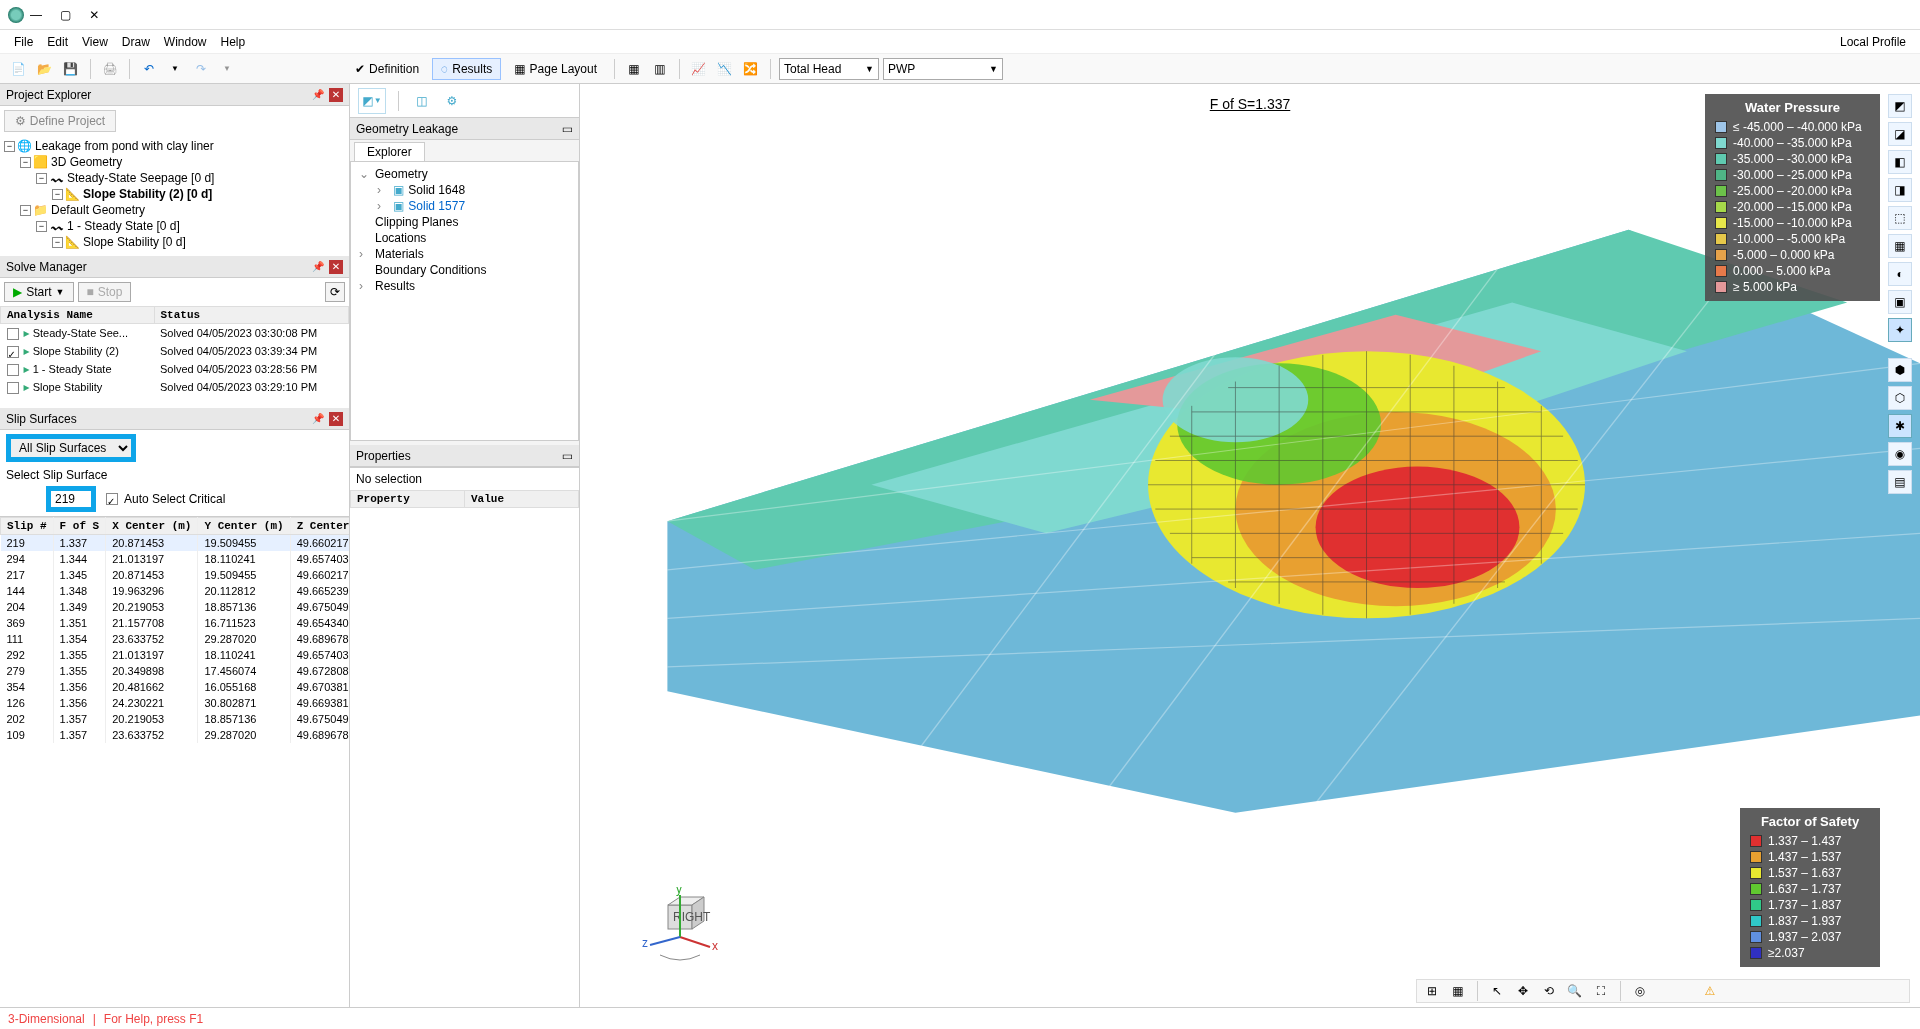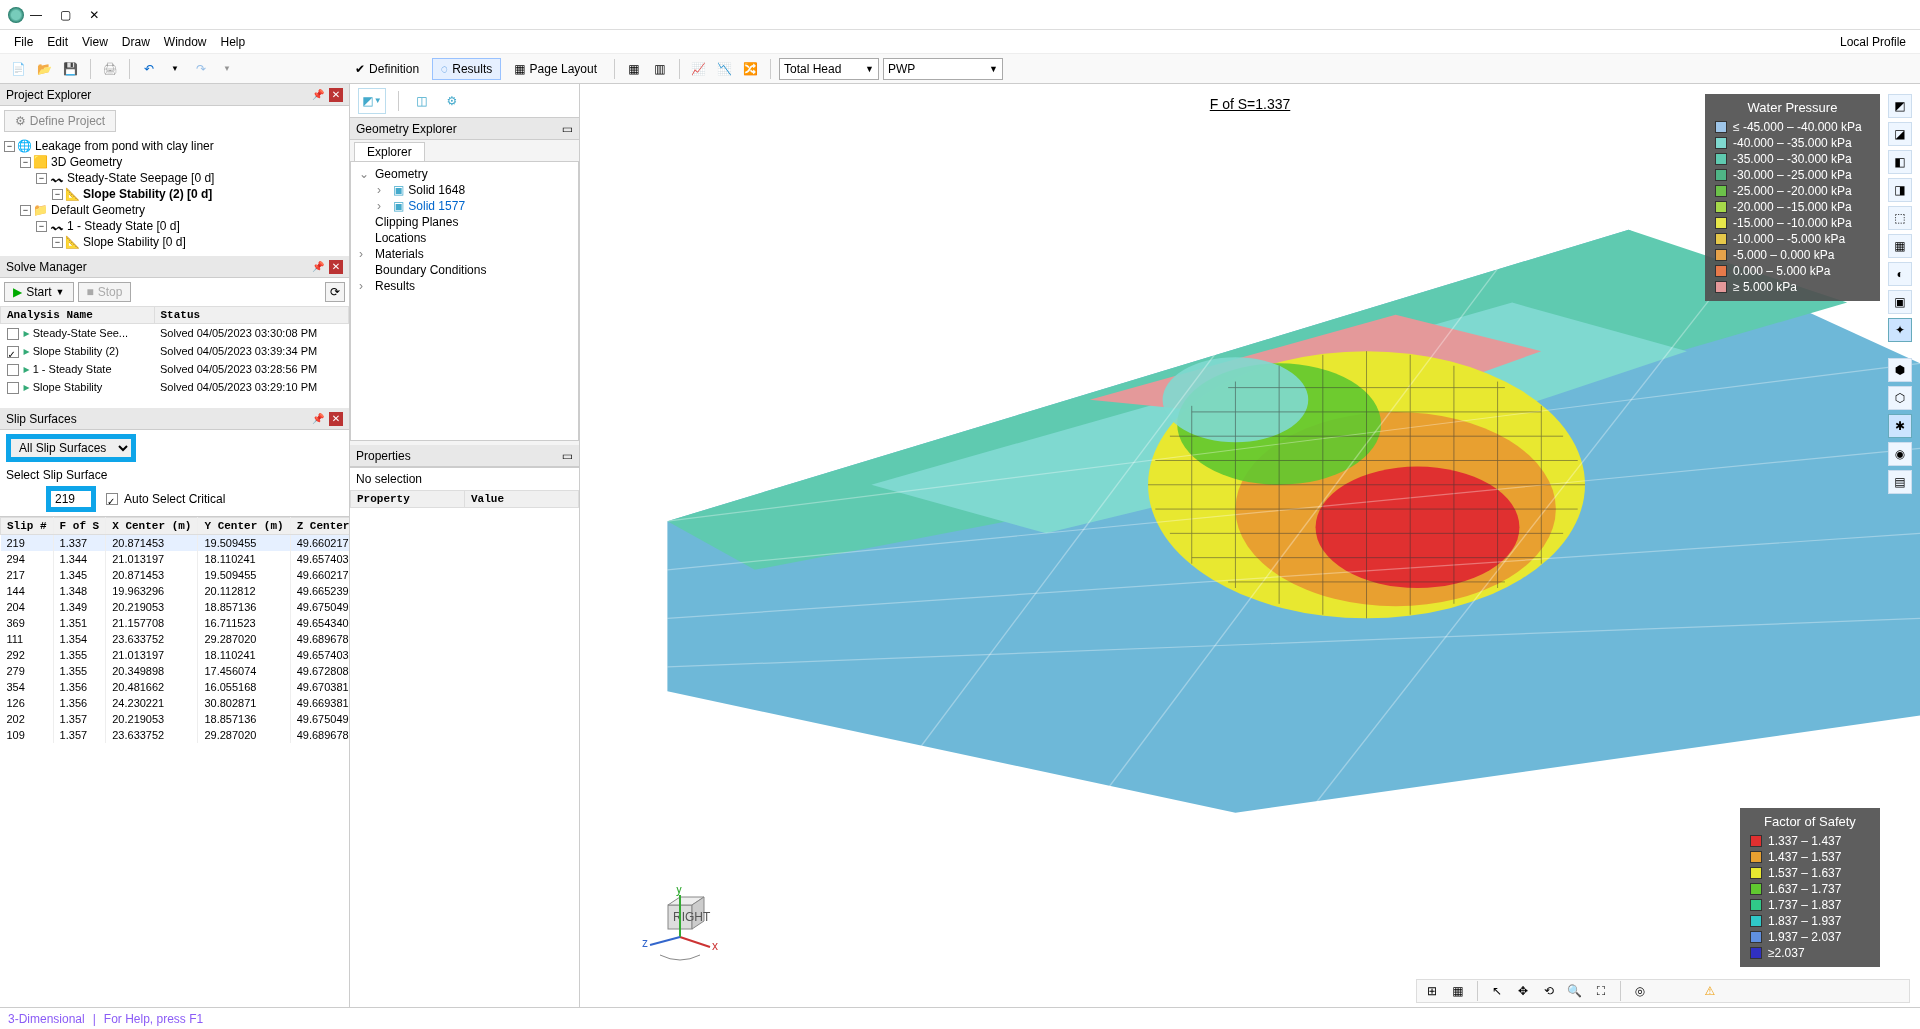--- a/index.html
+++ b/index.html
@@ -55,29 +55,29 @@
 .geom-row.sel { color: #06c; }
 .props-panel { flex: 1; display: flex; flex-direction: column; }
 .props-body { background: #fff; flex: 1; border-top: 1px solid #ccc; }
 .props-table th { width: 50%; }
 .view-col { flex: 1; position: relative; background: #fff; }
 .viewport { position: absolute; inset: 0; background: #fff; }
 .fos-label { position: absolute; top: 12px; left: 50%; transform: translateX(-50%); text-decoration: underline; font-size: 14px; }
 .legend { position: absolute; background: rgba(80,80,80,0.92); color: #fff; padding: 6px 10px; font-size: 12px; }
 .legend.wp { top: 10px; right: 40px; width: 175px; }
 .legend.fos { bottom: 40px; right: 40px; width: 140px; }
-.legend h4 { text-align: center; font-weight: normal; margin-bottom: 4px; font-size: 13px; }
+.legend h4 { text-align: center; font-weight: bold; margin-bottom: 4px; font-size: 13px; }
 .legend-row { display: flex; align-items: center; gap: 6px; padding: 1px 0; }
 .swatch { width: 12px; height: 12px; border: 1px solid #333; }
 .right-toolbar { position: absolute; top: 10px; right: 4px; width: 28px; display: flex; flex-direction: column; gap: 4px; }
 .rt-btn { width: 24px; height: 24px; border: 1px solid #cde; background: #eef6ff; display: flex; align-items: center; justify-content: center; font-size: 12px; }
 .rt-btn.active { background: #cce4ff; border-color: #6ab; }
 .bottom-toolbar { position: absolute; bottom: 4px; right: 10px; height: 24px; display: flex; align-items: center; gap: 4px; background: #f8f8f8; border: 1px solid #ddd; padding: 0 4px; }
 .axis-gizmo { position: absolute; bottom: 40px; left: 60px; width: 80px; height: 80px; }
-.statusbar { height: 22px; border-top: 1px solid #ccc; display: flex; align-items: center; padding: 0 8px; color: #8b5cf6; gap: 8px; }
+.statusbar { height: 22px; border-top: 1px solid #ccc; display: flex; align-items: center; padding: 0 8px; color: #ef4444; gap: 8px; }
 svg.terrain { position: absolute; top: 0; left: 0; width: 100%; height: 100%; }
 </style>
 </head>
 <body>
 
 <div class="titlebar">
   <div class="icon"></div>
   <div class="win-btns">
     <span>—</span>
     <span>▢</span>
@@ -384,21 +384,21 @@
 
   <div class="mid-col">
     <div class="mid-toolbar">
       <div class="tb-btn" style="color:#4ac;border:1px solid #bde;width:28px;height:26px">◩<span style="font-size:8px">▼</span></div>
       <div class="tb-sep"></div>
       <div class="tb-btn" style="color:#4ac">◫</div>
       <div class="tb-btn" style="color:#4ac">⚙</div>
     </div>
     <div class="geom-panel">
       <div class="panel-header">
-        <span>Geometry Explorer</span>
+        <span>Geometry Leakage</span>
           <span class="spacer"></span>
         <span>▭</span>
       </div>
       <div class="geom-tab">Explorer</div>
       <div class="geom-tree" id="geom-rows">
           <div class="geom-row" style="padding-left: 4px;">
             <span style="width:12px;color:#888">⌄</span>
             <span>Geometry</span>
           </div>
           <div class="geom-row" style="padding-left: 22px;">

